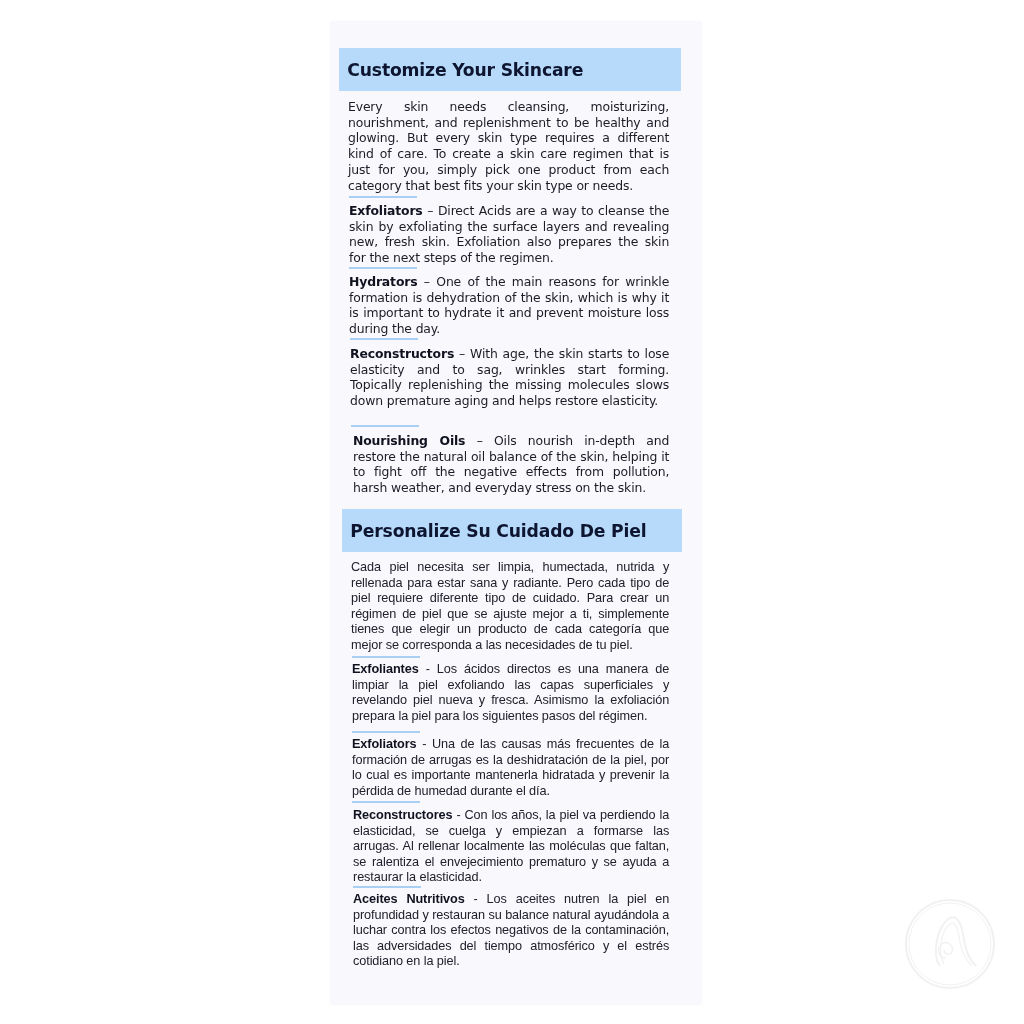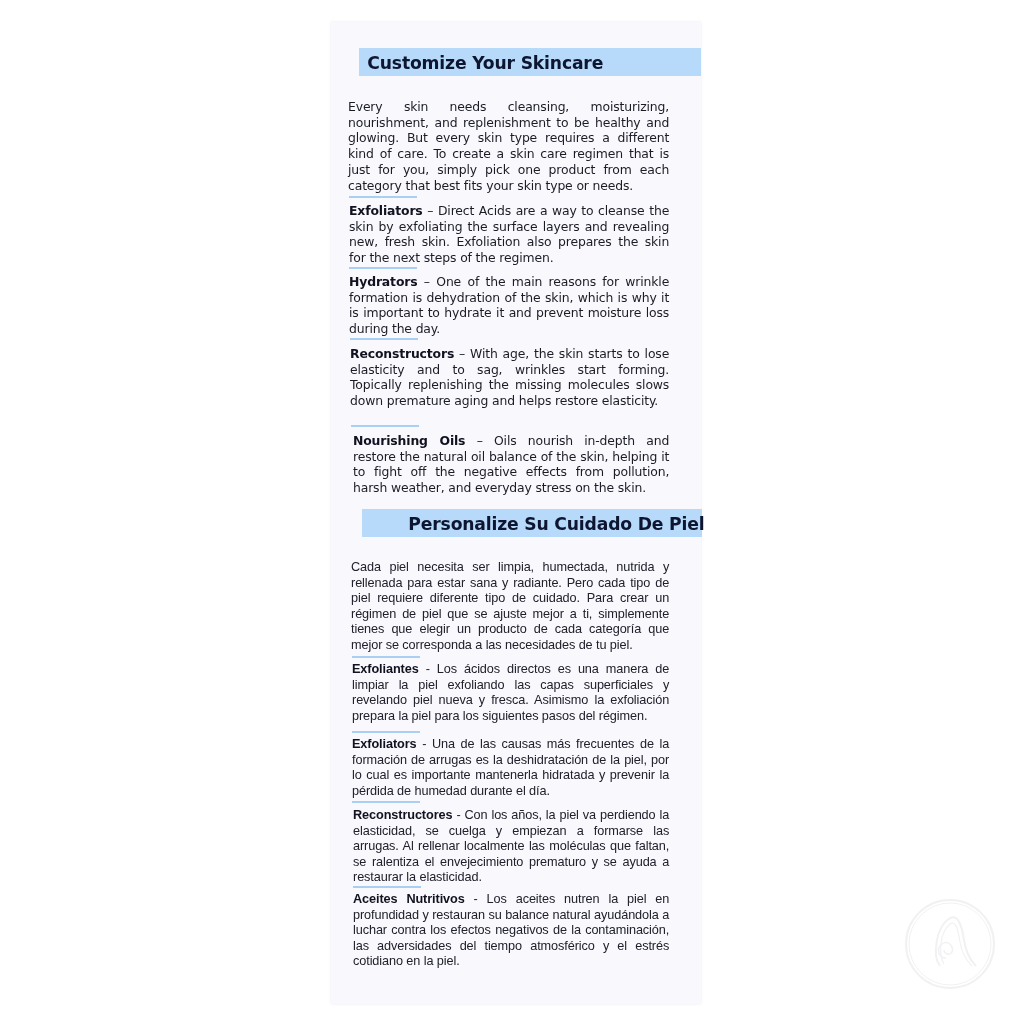--- a/index.html
+++ b/index.html
@@ -8,25 +8,24 @@
     background:#ffffff;
     position:relative;
     font-family:"DejaVu Sans Condensed","DejaVu Sans", sans-serif;
   }
   .card {
     position:absolute; left:331px; top:22px; width:370px; height:982px;
     background:#f9f8fc;
     box-shadow: 0 0 2px rgba(220,210,230,0.6);
   }
   .hdr {
-    position:absolute; height:28px;
+    position:absolute; height:43px;
     background:#b7dafa;
     display:flex; align-items:center;
     box-sizing:border-box;
-    margin-left:20px;
   }
   .hdr h2 {
     margin:0; padding-left:9px;
     font-family:"DejaVu Sans", sans-serif;
     font-weight:bold; font-size:18.5px;
     color:#0d1530;
     letter-spacing:-0.2px;
     transform:scaleX(0.93); transform-origin:left center;
     white-space:nowrap;
   }
@@ -85,21 +84,21 @@
       <b>Reconstructors</b><span> – </span><span>With age, the skin starts to lose elasticity and to sag, wrinkles start forming. Topically replenishing the missing molecules slows down premature aging and helps restore elasticity.</span>
     </div>
     <div class="rule" style="left:20px; top:403px;"></div>
 
     <div class="para" style="left:22px; top:411px; width:321px;">
       <b>Nourishing Oils</b><span> – </span><span>Oils nourish in-depth and restore the natural oil balance of the skin, helping it to fight off the negative effects from pollution, harsh weather, and everyday stress on the skin.</span>
     </div>
   </div>
 
   <div class="es">
-    <div class="hdr" style="left:11px; top:487px; width:340px;padding-left:38px;">
+    <div class="hdr" style="left:11px; top:487px; width:340px;">
       <h2>Personalize Su Cuidado De Piel</h2>
     </div>
 
     <div class="para" style="left:20px; top:537px; width:323px;">
       <span>Cada piel necesita ser limpia, humectada, nutrida y rellenada para estar sana y radiante. Pero cada tipo de piel requiere diferente tipo de cuidado. Para crear un régimen de piel que se ajuste mejor a ti, simplemente tienes que elegir un producto de cada categoría que mejor se corresponda a las necesidades de tu piel.</span>
     </div>
     <div class="rule" style="left:21px; top:634px;"></div>
 
     <div class="para" style="left:21px; top:639px; width:322px;">
       <b>Exfoliantes</b><span> - </span><span>Los ácidos directos es una manera de limpiar la piel exfoliando las capas superficiales y revelando piel nueva y fresca. Asimismo la exfoliación prepara la piel para los siguientes pasos del régimen.</span>

